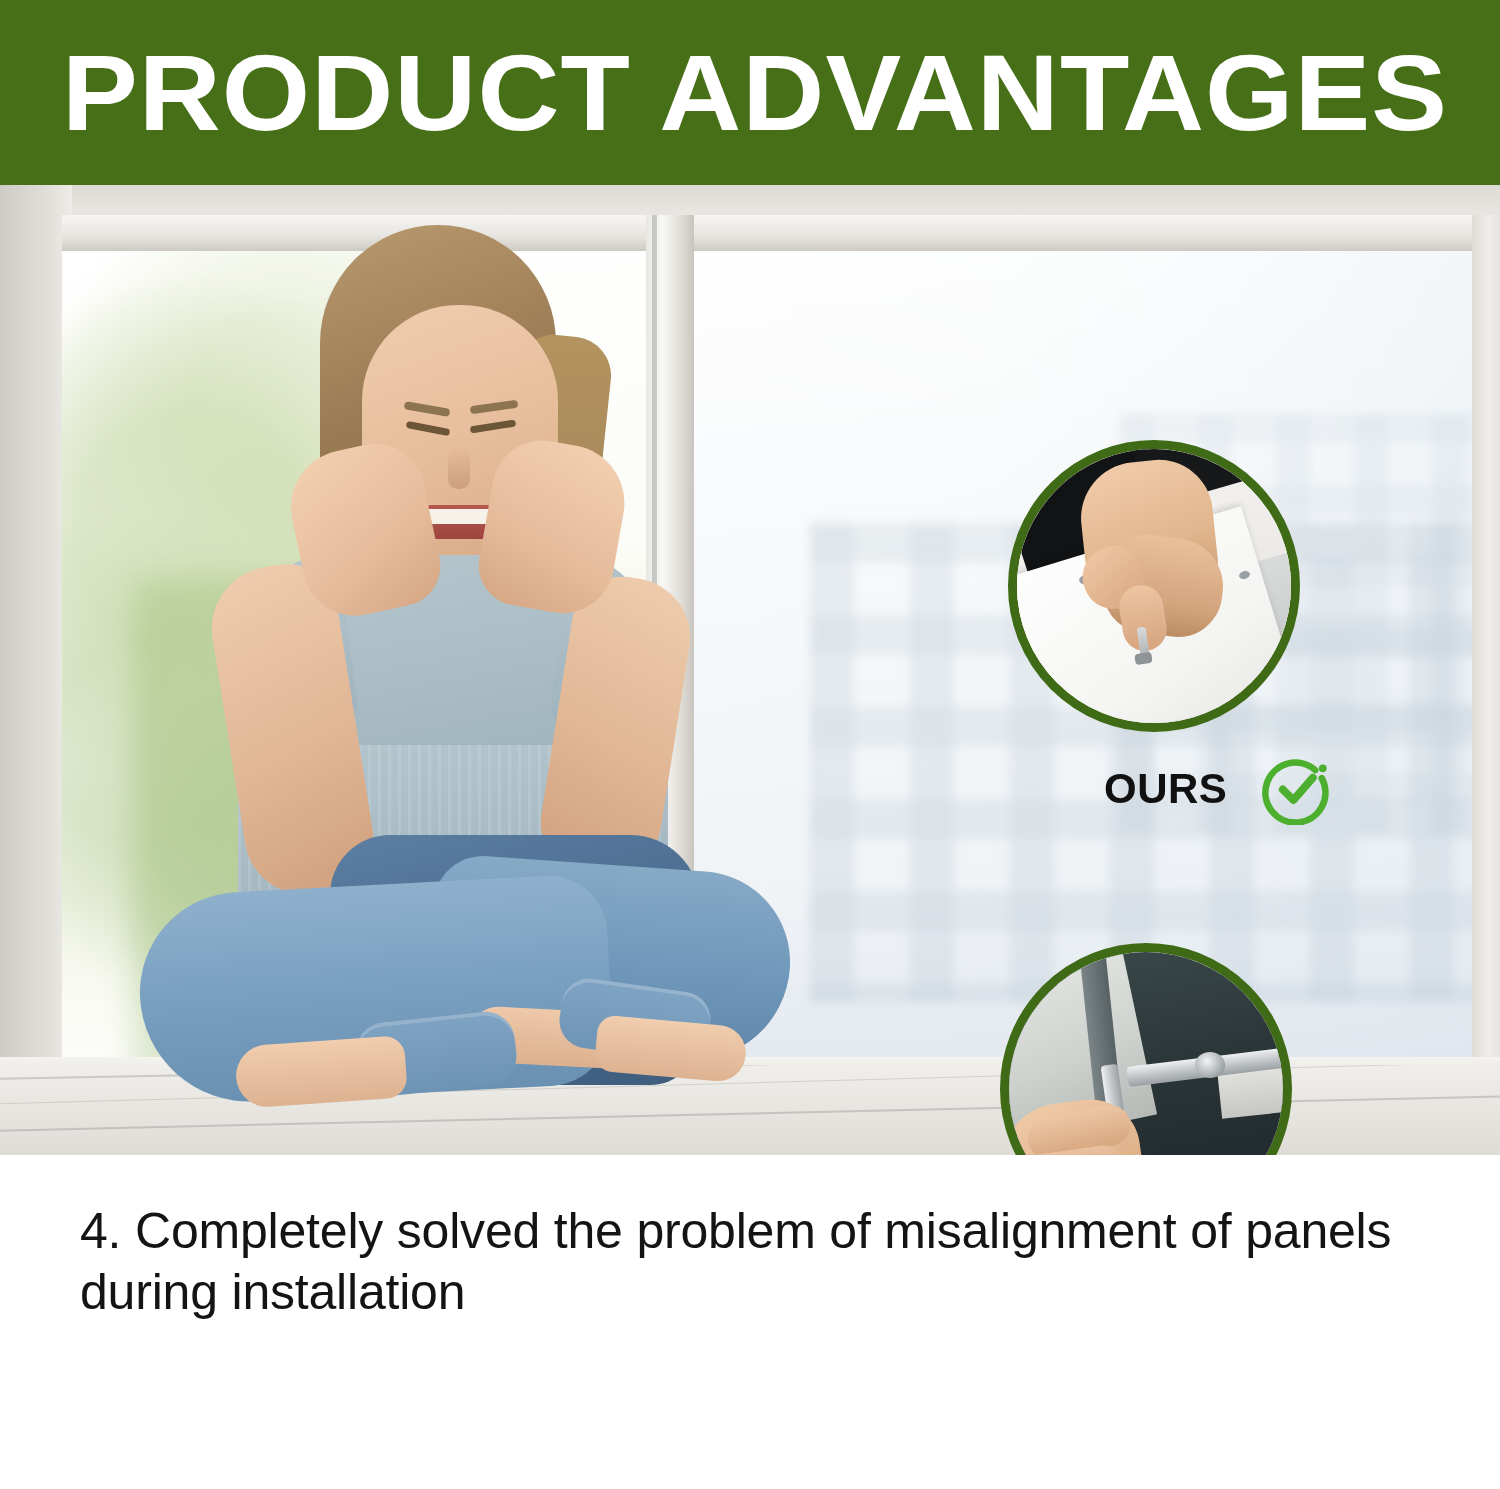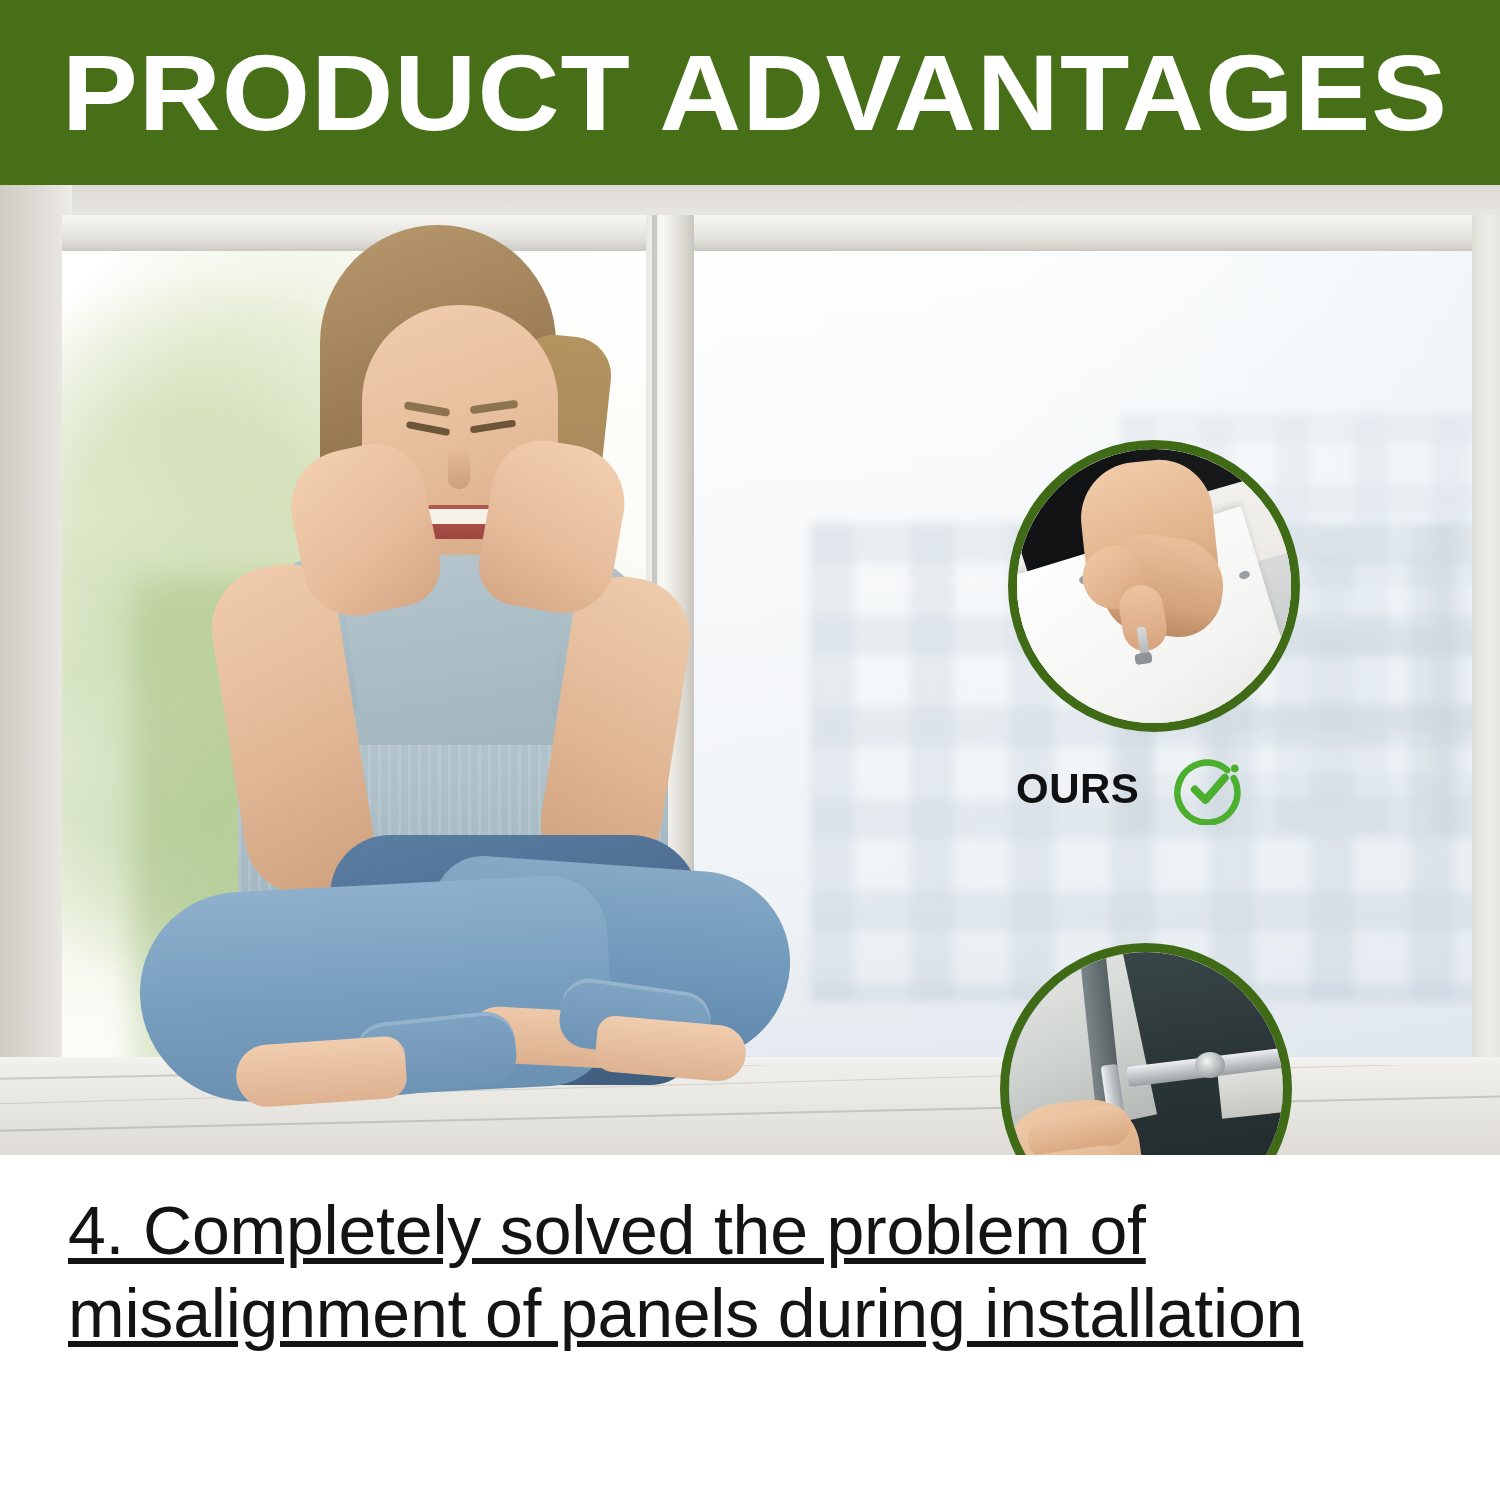--- a/index.html
+++ b/index.html
@@ -401,21 +401,21 @@
   .x-finger1   { position:absolute; left:18px; top:160px; width:104px; height:40px; background:linear-gradient(180deg,#edc6a4,#d7a77f); border-radius:20px; transform:rotate(-12deg); }
   .x-finger2   { position:absolute; left:10px; top:198px; width:104px; height:40px; background:linear-gradient(180deg,#eac1a0,#d3a37c); border-radius:20px; transform:rotate(-8deg); }
 
   
   .label-row {
     position: absolute;
     display: flex;
     align-items: center;
     gap: 34px;
   }
-  .row-ours   { left: 1016px; top: 568px; }
+  .row-ours   { left: 1104px; top: 568px; }
 
   .cmp-label {
     font-family: "Liberation Sans", sans-serif;
     font-weight: bold;
     font-size: 42px;
     letter-spacing: 0.5px;
     color: #111111;
     line-height: 1;
     white-space: nowrap;
   }
@@ -426,27 +426,26 @@
     position: absolute;
     left: 0;
     top: 1155px;
     width: 1500px;
     height: 334px;
     background: #ffffff;
     box-sizing: border-box;
     padding: 30px 64px 0 64px;
   }
   .caption p {
-    margin: 4px;
+    margin: 16px;
     font-family: "Liberation Sans Narrow", "Liberation Sans", sans-serif;
-    font-size: 68px;
+    font-size: 50px;
     line-height: 1.22;
     color: #141414;
     letter-spacing: -0.2px;
-    text-decoration: underline;
   }
 </style>
 </head>
 <body>
 
 <div id="page">
 
   <div class="header-banner">
     <div class="header-title" style="transform: translateY(-50%) scaleX(1.06127);">PRODUCT ADVANTAGES</div>
   </div>

